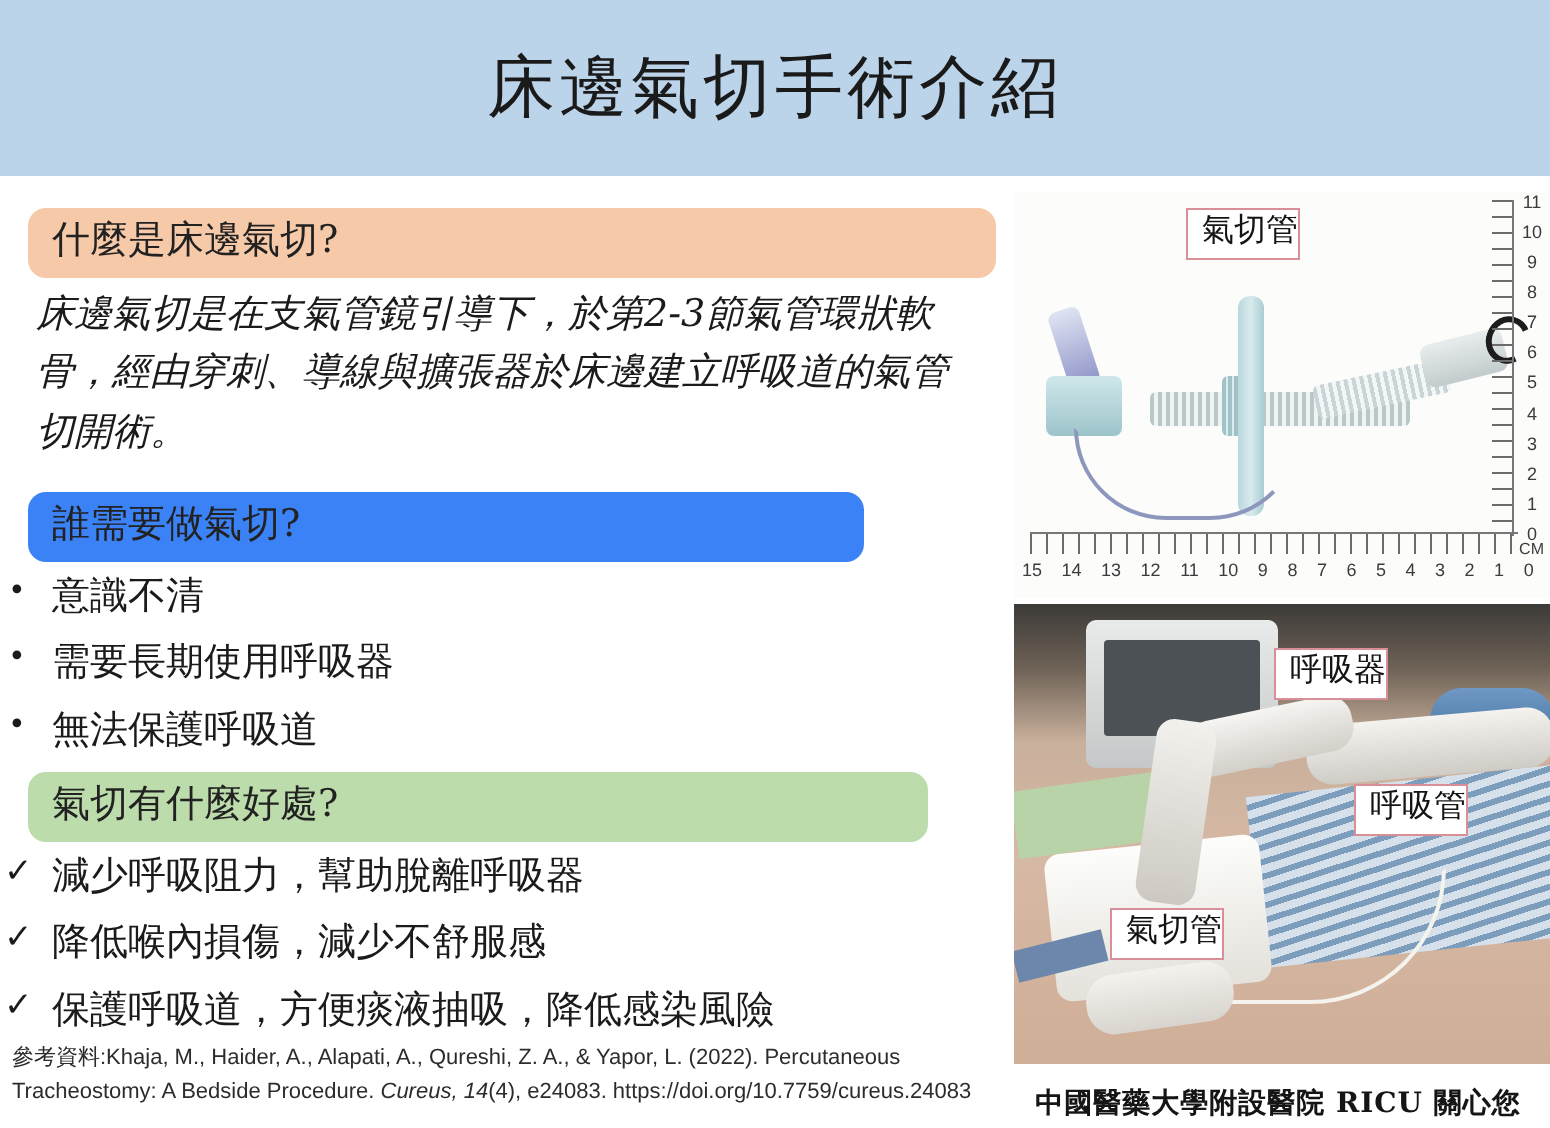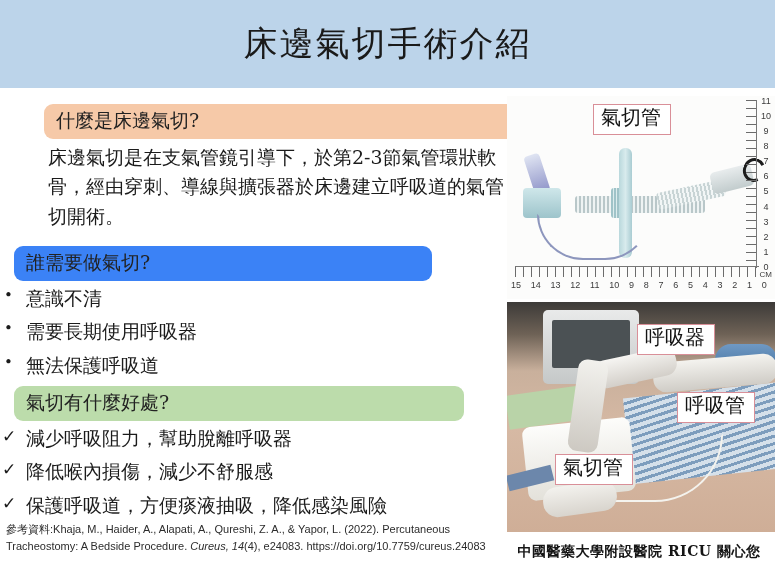--- a/index.html
+++ b/index.html
@@ -35,21 +35,21 @@
 
   
   .left-col {
     position: absolute;
     left: 0; top: 88px;
     width: 505px;
     height: 440px;
   }
 
   .section { position: absolute; left: 0; width: 505px; }
-  .sec-1 { top: 16px; padding-left: 30px; }
+  .sec-1 { top: 16px; }
   .sec-2 { top: 158px; }
   .sec-3 { top: 298px; }
 
   .sec-header {
     margin-left: 14px;
     border-radius: 9px;
     padding: 4px 12px 5px 12px;
     font-family: "DejaVu Serif", "Liberation Serif", serif;
     font-size: 19px;
     color: #222222;
@@ -61,21 +61,21 @@
   .sec-3 .sec-header { background: #bcdcab; width: 450px; }
 
   .sec-body {
     margin: 4px 0 0 18px;
     font-family: "DejaVu Serif", "Liberation Serif", serif;
     font-size: 19px;
     color: #1b1b1b;
     line-height: 1.55;
     width: 474px;
   }
-  .paragraph { text-indent: 0; }
+  .paragraph { text-indent: 0; font-style: italic; }
 
   .bullet-list { list-style: none; margin: 4px 0 0 0; padding: 0; }
   .bullet-list li {
     display: flex;
     align-items: flex-start;
     margin: 0 0 7px 0;
     font-family: "DejaVu Serif", "Liberation Serif", serif;
     font-size: 19px;
     color: #1b1b1b;
     line-height: 1.4;
@@ -294,24 +294,24 @@
     width: 46px; height: 16px;
     background: #6c87ab;
     transform: rotate(-14deg);
   }
 
   
   .photo-label {
     position: absolute;
     background: #ffffff;
     border: 1.5px solid #d98f98;
-    font-family: Liberation Mono, monospace;
-    font-size: 20px;
+    font-family: Liberation Sans, sans-serif;
+    font-size: 16px;
     color: #141414;
-    padding: 1px 9px 2px 7px;
+    padding: 1px 0 2px 7px;
     line-height: 1.3;
     white-space: nowrap;
   }
   .lbl-trach-top { left: 86px; top: 8px; }
   .lbl-vent     { left: 130px; top: 22px; }
   .lbl-breath   { left: 170px; top: 90px; }
   .lbl-trach-bot{ left: 48px; top: 152px; }
 
   
   .footer-ref {

